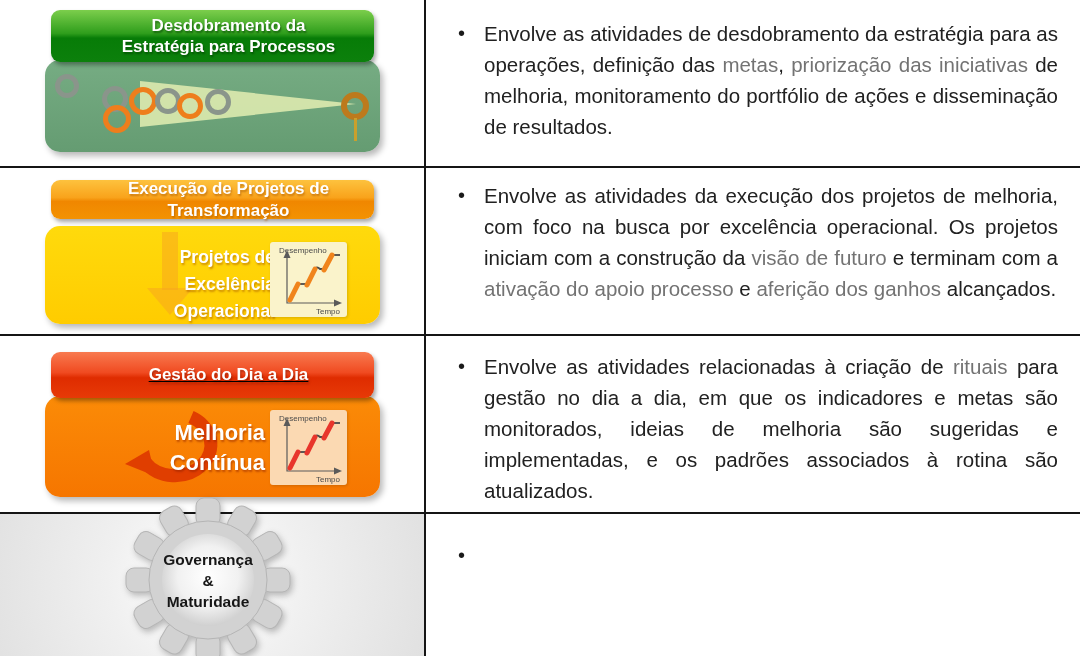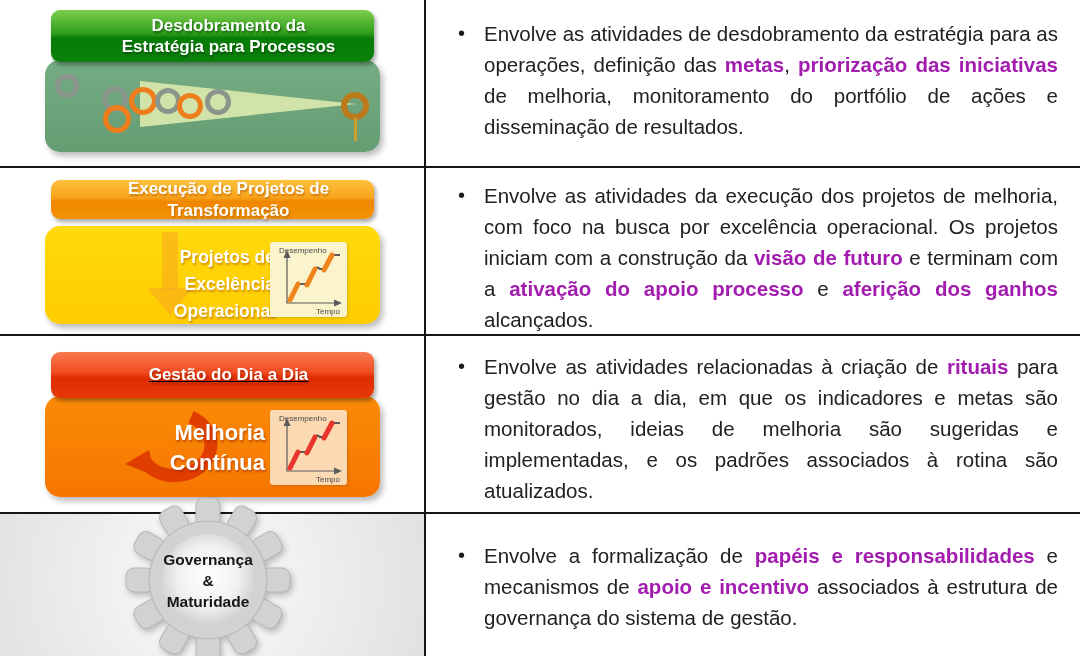--- a/index.html
+++ b/index.html
@@ -13,21 +13,21 @@
   .row-1 { height: 168px; } .row-2 { height: 168px; }
   .row-3 { height: 178px; } .row-4 { height: 160px; }
   .row-1, .row-2, .row-3 { border-bottom: 2px solid #151515; }
   .cell-left { position: relative; flex: 0 0 426px; width: 426px; border-right: 2px solid #151515; }
   .cell-right { flex: 1 1 auto; display: flex; align-items: flex-start; padding: 18px 22px 0 32px; }
   .row-2 .cell-right { padding-top: 12px; }
   .row-3 .cell-right { padding-top: 15px; }
   .row-4 .cell-right { padding-top: 26px; }
   .bullet { flex: 0 0 26px; font-size: 20px; line-height: 31px; color: #1a1a1a; }
   .para { flex: 1 1 auto; text-align: justify; font-size: 20.5px; line-height: 31px; color: #212121; }
-  .para .hl { color: #a21caf; font-weight: bold; }
+  .para .hl { color: #737373; font-weight: normal; }
 
   
   .badge { position: absolute; left: 45px; width: 337px; }
   .badge-body { position: absolute; left: 0; right: 2px; bottom: 0; border-radius: 15px;
                 box-shadow: 3px 4px 6px rgba(0,0,0,0.28); }
   .badge-header { position: absolute; left: 6px; right: 8px; top: 0; border-radius: 9px;
                   display: flex; align-items: center; justify-content: center; z-index: 3;
                   box-shadow: 2px 3px 4px rgba(0,0,0,0.35); }
   .badge-title { color: #fff; font-weight: bold; font-size: 17px; line-height: 21.5px;
                  text-align: center; white-space: pre-line; margin-left: 32px; }
@@ -228,17 +228,16 @@
           <circle cx="85" cy="85" r="59" fill="#d2d2d2" stroke="#b5b5b5" stroke-width="1"></circle>
           <circle cx="85" cy="85" r="46" fill="url(#gearGrad)"></circle>
         </svg>
       </div>
       <div class="gear-text">Governança
 &amp;
 Maturidade</div>
     </div>
     <div class="cell-right">
       <span class="bullet">•</span>
-      <div class="para"><span>Envolve a formalização de </span><span class="hl">papéis e responsabilidades</span><span> e mecanismos de </span><span class="hl">apoio e incentivo</span><span> associados à estrutura de governança do sistema de gestão.</span></div>
     </div>
   </div>
 
 </div>
 
 </body></html>

